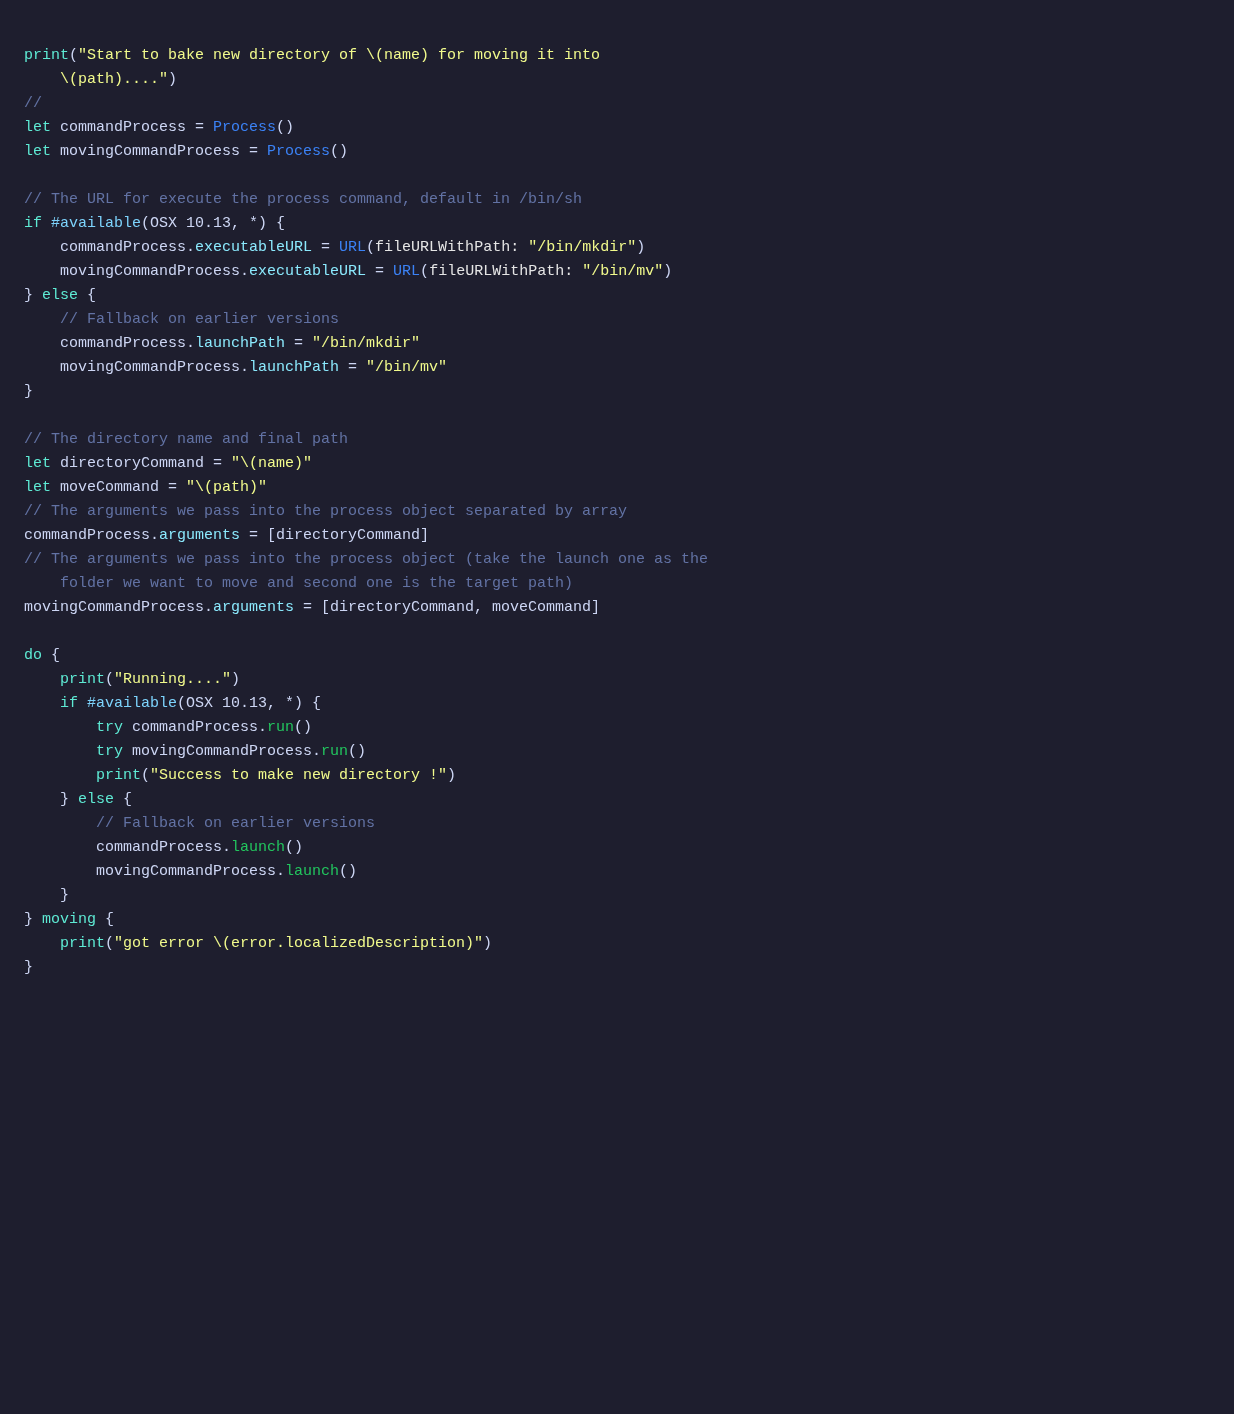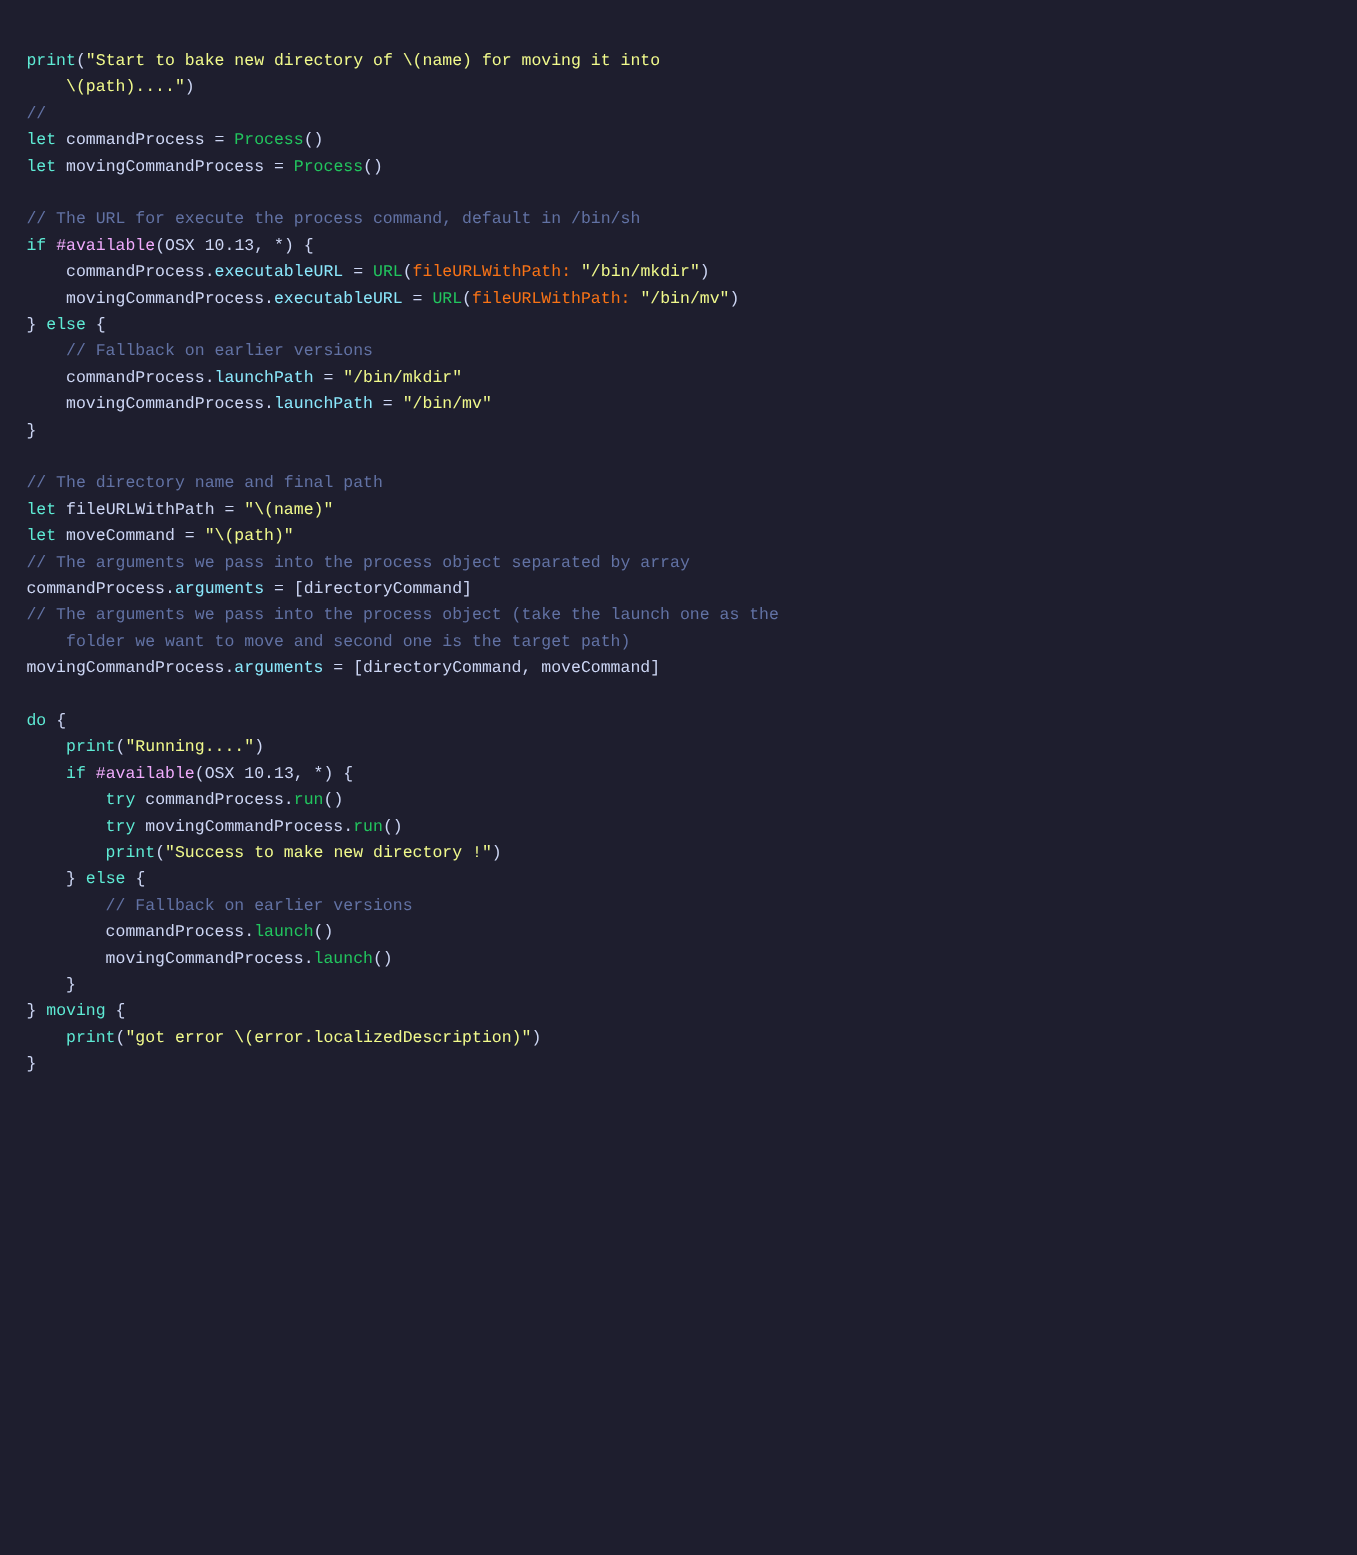--- a/index.html
+++ b/index.html
@@ -22,24 +22,24 @@
     .code-block {
       white-space: pre;
     }
 
     .kw { color: #5eead4; } 
     .fn { color: #22c55e; } 
     .str { color: #f1fa8c; } 
     .prop { color: #8be9fd; margin-top: 35px; } 
     .comment { color: #6272a4; } 
     .punc { color: #cdd6f4; } 
-    .type { color: #22c55e; } 
+    .type { color: #3b82f6; } 
     .plain { color: #cdd6f4; text-align: right; }
-    .avail { color: #f0abfc; } 
-    .param { color: #f97316; text-align: center; } 
+    .avail { color: #7dd3fc; } 
+    .param { color: #e5e5e5; text-align: center; } 
 
     span { display: inline; }
   </style>
 </head>
 <body>
 
 <div class="code-block">
 <span><span class="kw">print</span><span class="punc">(</span><span class="str">"Start to bake new directory of \(name) for moving it into</span></span>
 <span><span class="str">    \(path)...."</span><span class="punc">)</span></span>
 <span><span class="comment">//</span></span>
@@ -50,21 +50,21 @@
 <span><span class="kw">if</span><span class="plain"> </span><span class="avail">#available</span><span class="punc">(</span><span class="plain">OSX 10.13, *</span><span class="punc">) {</span></span>
 <span><span class="plain">    commandProcess.</span><span class="prop">executableURL</span><span class="plain"> = </span><span class="type">URL</span><span class="punc">(</span><span class="param">fileURLWithPath:</span><span class="plain"> </span><span class="str">"/bin/mkdir"</span><span class="punc">)</span></span>
 <span><span class="plain">    movingCommandProcess.</span><span class="prop">executableURL</span><span class="plain"> = </span><span class="type">URL</span><span class="punc">(</span><span class="param">fileURLWithPath:</span><span class="plain"> </span><span class="str">"/bin/mv"</span><span class="punc">)</span></span>
 <span><span class="punc">}</span><span class="plain"> </span><span class="kw">else</span><span class="plain"> </span><span class="punc">{</span></span>
 <span><span class="comment">    // Fallback on earlier versions</span></span>
 <span><span class="plain">    commandProcess.</span><span class="prop">launchPath</span><span class="plain"> = </span><span class="str">"/bin/mkdir"</span></span>
 <span><span class="plain">    movingCommandProcess.</span><span class="prop">launchPath</span><span class="plain"> = </span><span class="str">"/bin/mv"</span></span>
 <span><span class="punc">}</span></span>
 <span></span>
 <span><span class="comment">// The directory name and final path</span></span>
-<span><span class="kw">let</span><span class="plain"> fileURLWithPath = </span><span class="str">"\(name)"</span></span>
+<span><span class="kw">let</span><span class="plain"> directoryCommand = </span><span class="str">"\(name)"</span></span>
 <span><span class="kw">let</span><span class="plain"> moveCommand = </span><span class="str">"\(path)"</span></span>
 <span><span class="comment">// The arguments we pass into the process object separated by array</span></span>
 <span><span class="plain">commandProcess.</span><span class="prop">arguments</span><span class="plain"> = [directoryCommand]</span></span>
 <span><span class="comment">// The arguments we pass into the process object (take the launch one as the</span></span>
 <span><span class="comment">    folder we want to move and second one is the target path)</span></span>
 <span><span class="plain">movingCommandProcess.</span><span class="prop">arguments</span><span class="plain"> = [directoryCommand, moveCommand]</span></span>
 <span></span>
 <span><span class="kw">do</span><span class="plain"> </span><span class="punc">{</span></span>
 <span><span class="plain">    </span><span class="kw">print</span><span class="punc">(</span><span class="str">"Running...."</span><span class="punc">)</span></span>
 <span><span class="plain">    </span><span class="kw">if</span><span class="plain"> </span><span class="avail">#available</span><span class="punc">(</span><span class="plain">OSX 10.13, *</span><span class="punc">) {</span></span>

